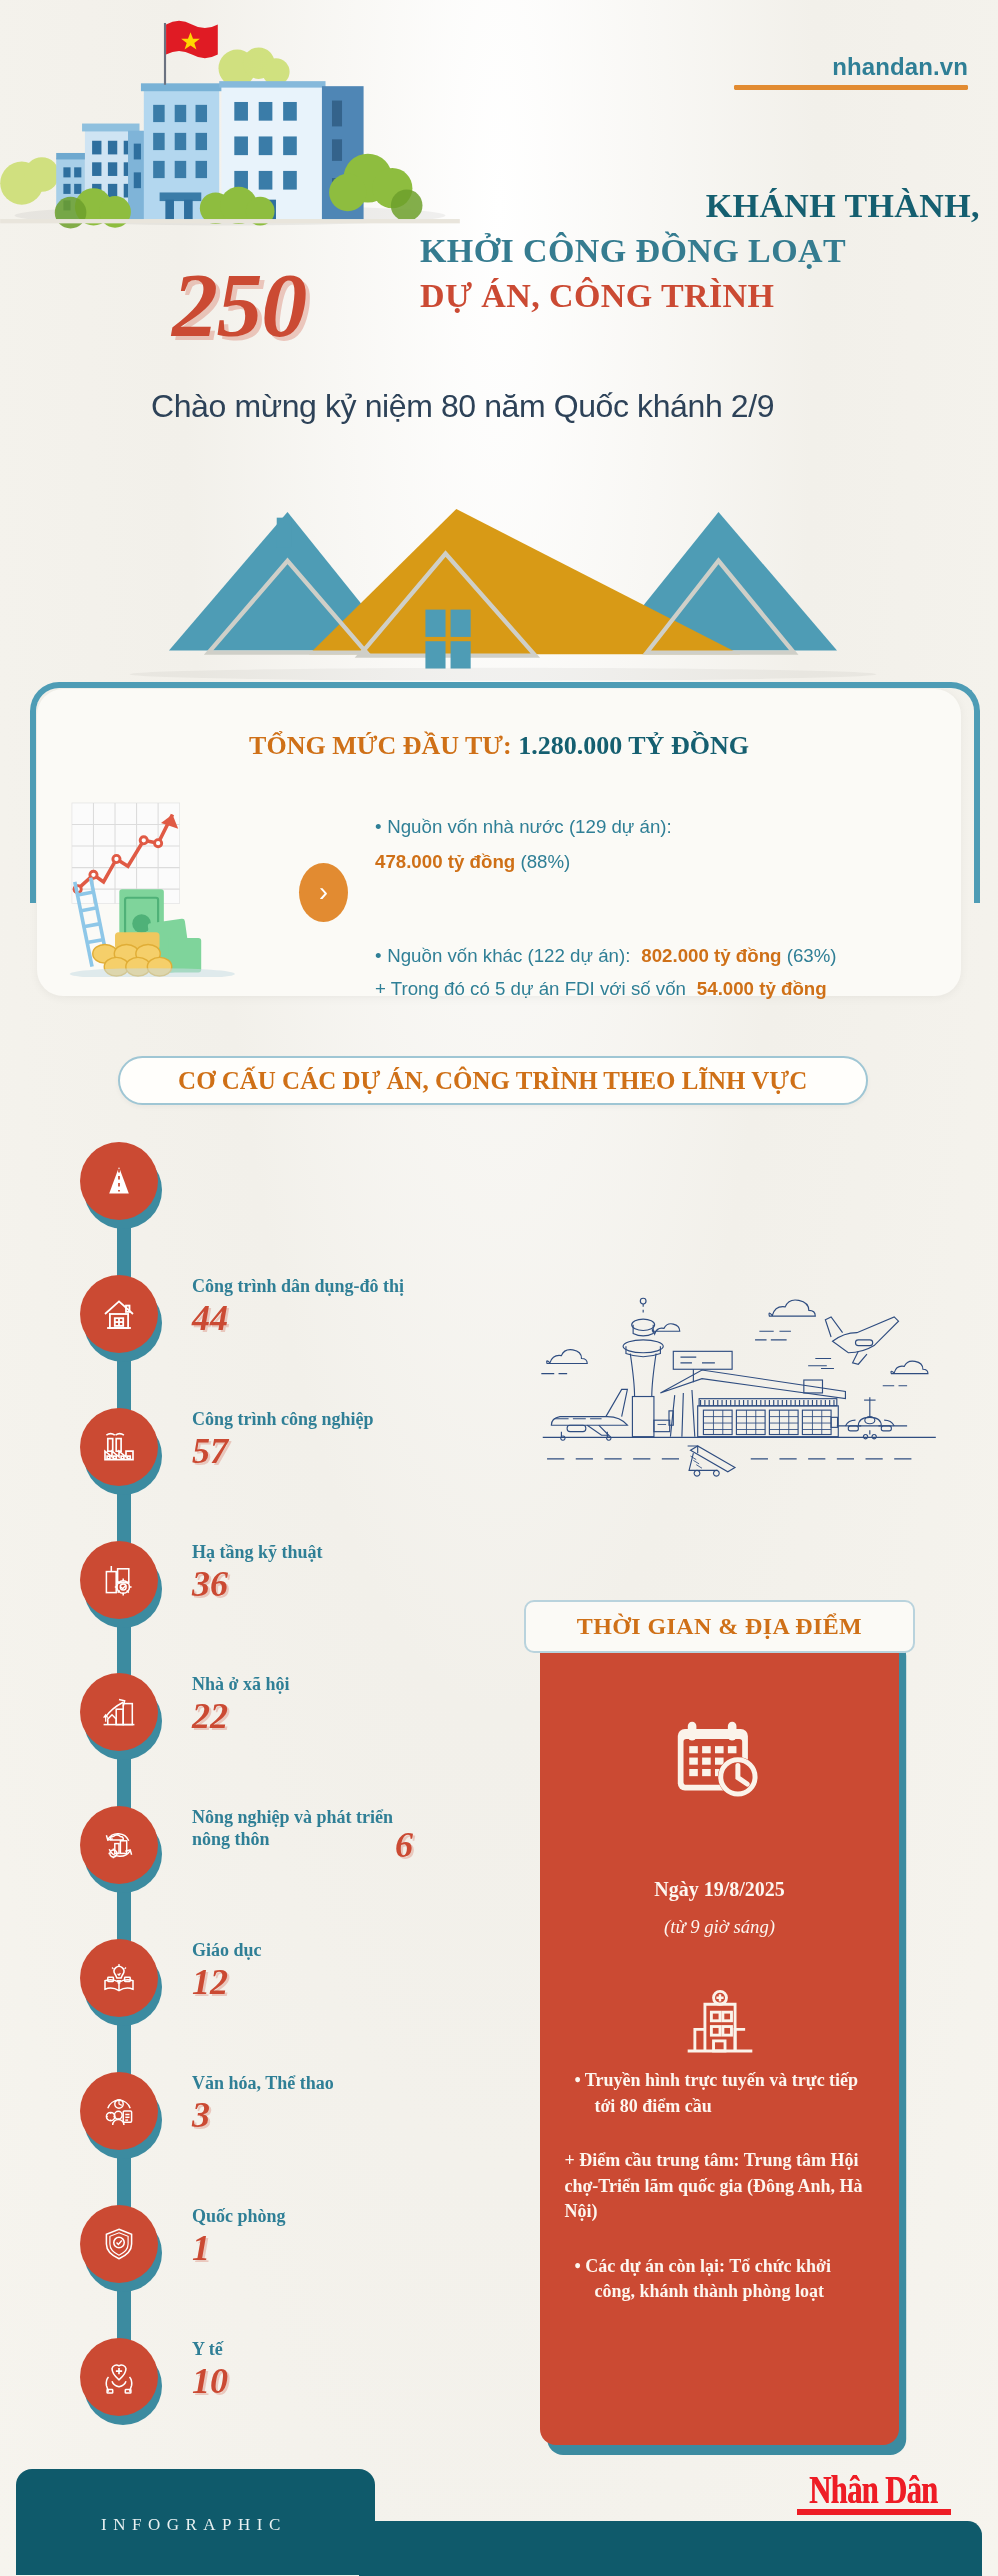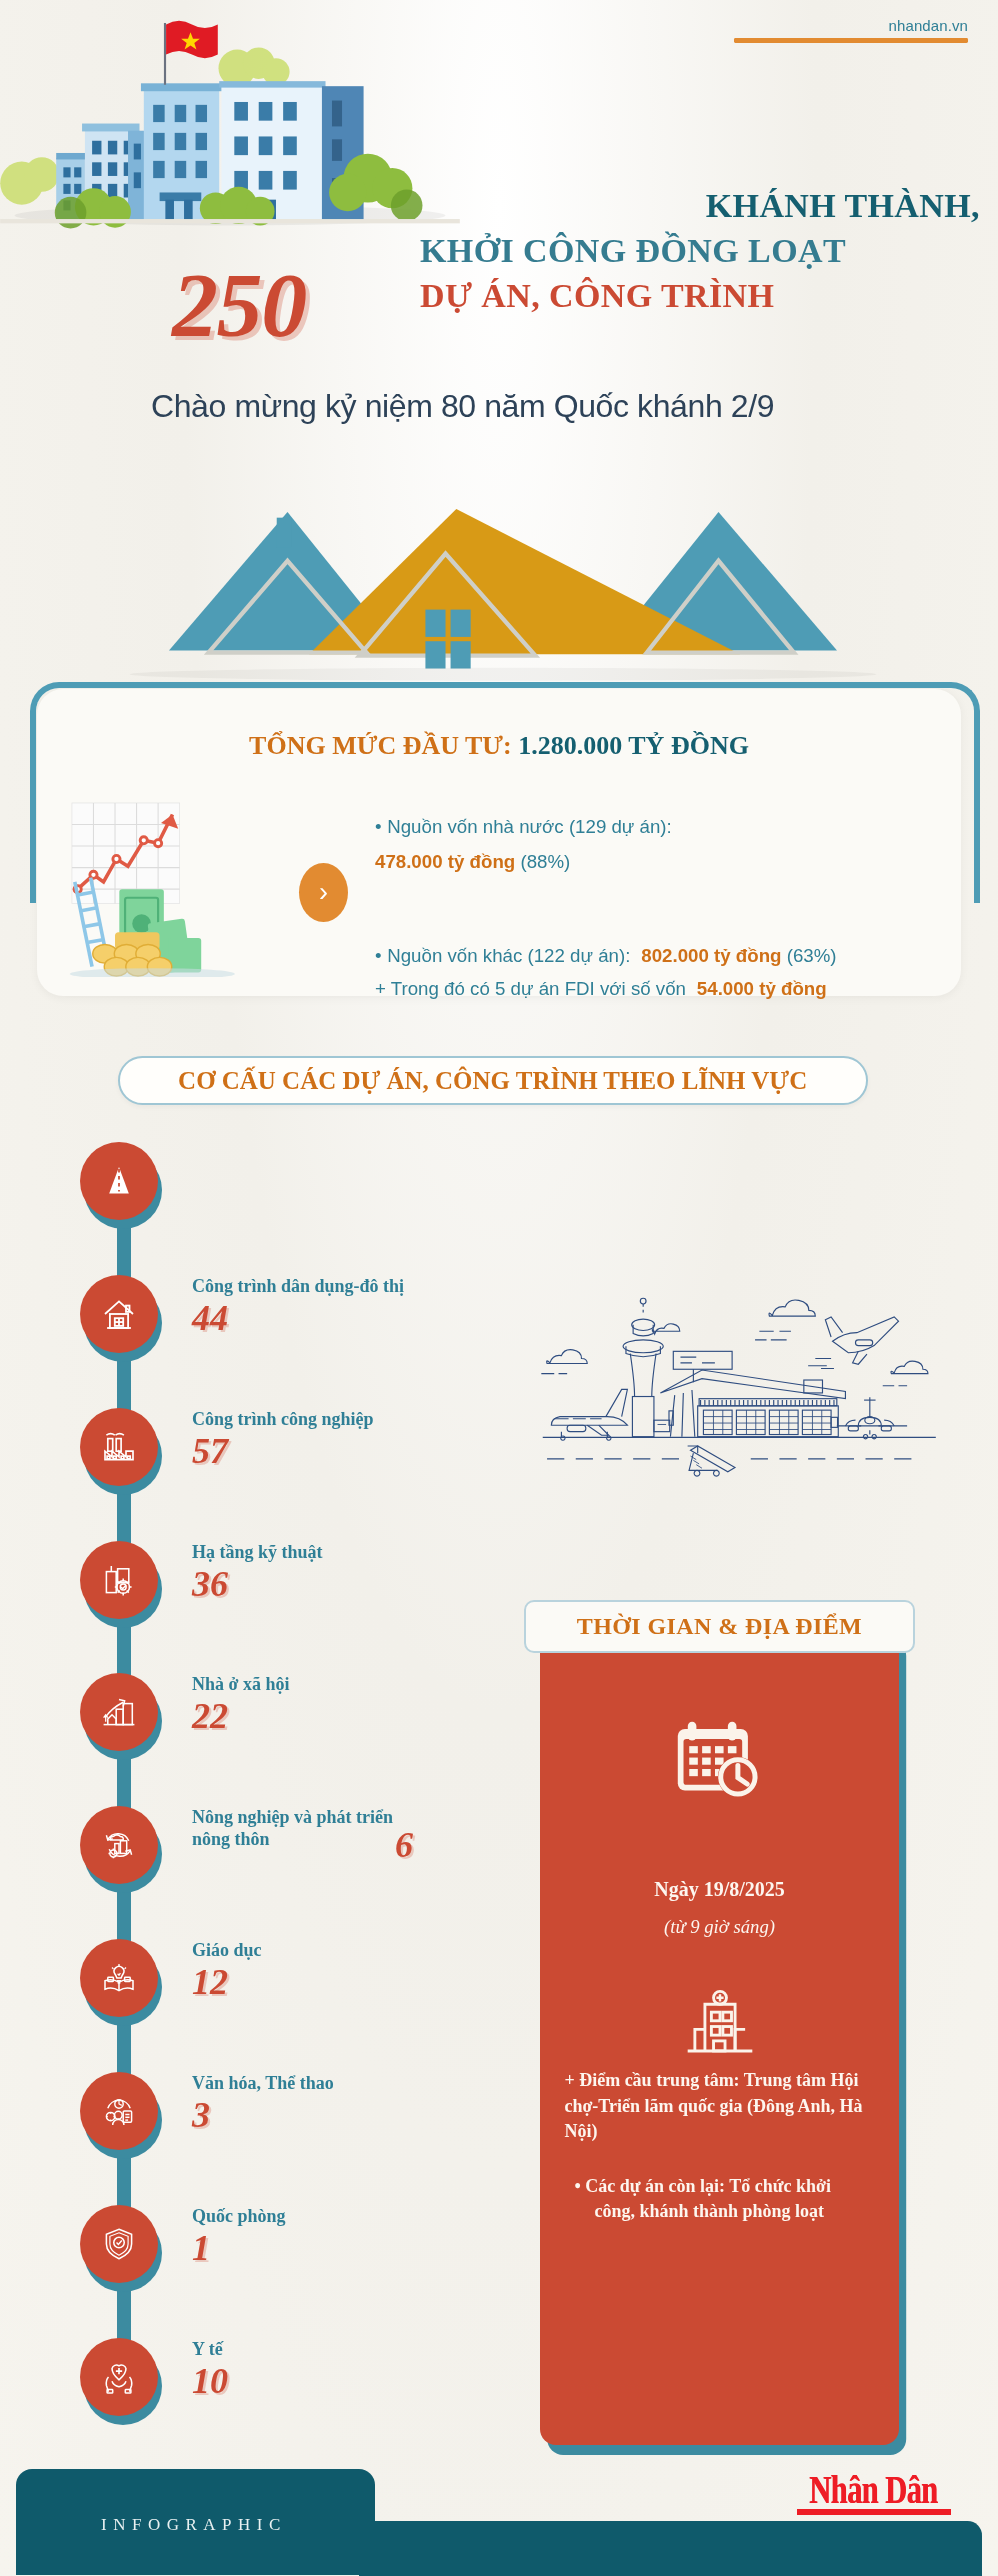--- a/index.html
+++ b/index.html
@@ -19,22 +19,22 @@
     height: 2576px;
     background:
       radial-gradient(ellipse at 50% 8%, #ffffff 0%, #f2f0ea 45%, #f6f4ee 100%);
   }
 
   
   .site-url-wrap {
     position: absolute; top: 17px; right: 30px; text-align: right;
   }
   .site-url {
-    font-size: 15px; color: #2f7f96; letter-spacing: 0.1px;
-    font-family: "Liberation Sans", sans-serif; font-weight: 400;
+    font-size: 24px; color: #2f7f96; letter-spacing: 0.1px;
+    font-family: "Liberation Sans", sans-serif; font-weight: 700; margin-top: 36px;
   }
   .site-url-rule {
     margin-top: 4.3px; height: 5px; width: 234px; background: #e28b31;
     border-radius: 1.4px;
   }
 
   
   .hero-illustration { position: absolute; left: 0; top: 0; width: 460px; height: 237px; }
 
   
@@ -767,20 +767,21 @@
         <rect x="43" y="52" width="12" height="12"></rect>
           <rect x="59" y="52" width="12" height="12"></rect>
         <path d="M20 86 V56 h14"></path>
           <path d="M76 86 V56 h14"></path>
         <path d="M10 86 h90"></path>
         <rect x="46" y="72" width="16" height="14"></rect>
       </svg>
     </div>
 
     <div class="rp-list">
+      <div class="rp-li indent">• Truyền hình trực tuyến và trực tiếp tới 80 điểm cầu</div>
       <div class="rp-li">+ Điểm cầu trung tâm: Trung tâm Hội chợ-Triển lãm quốc gia (Đông Anh, Hà Nội)</div>
       <div class="rp-li indent">•  Các dự án còn lại: Tổ chức khởi công, khánh thành phòng loạt</div>
     </div>
   </div>
 
   <div class="nd-logo">
     <div class="nd-text">Nhân Dân</div>
     <div class="nd-rule"></div>
   </div>
 

